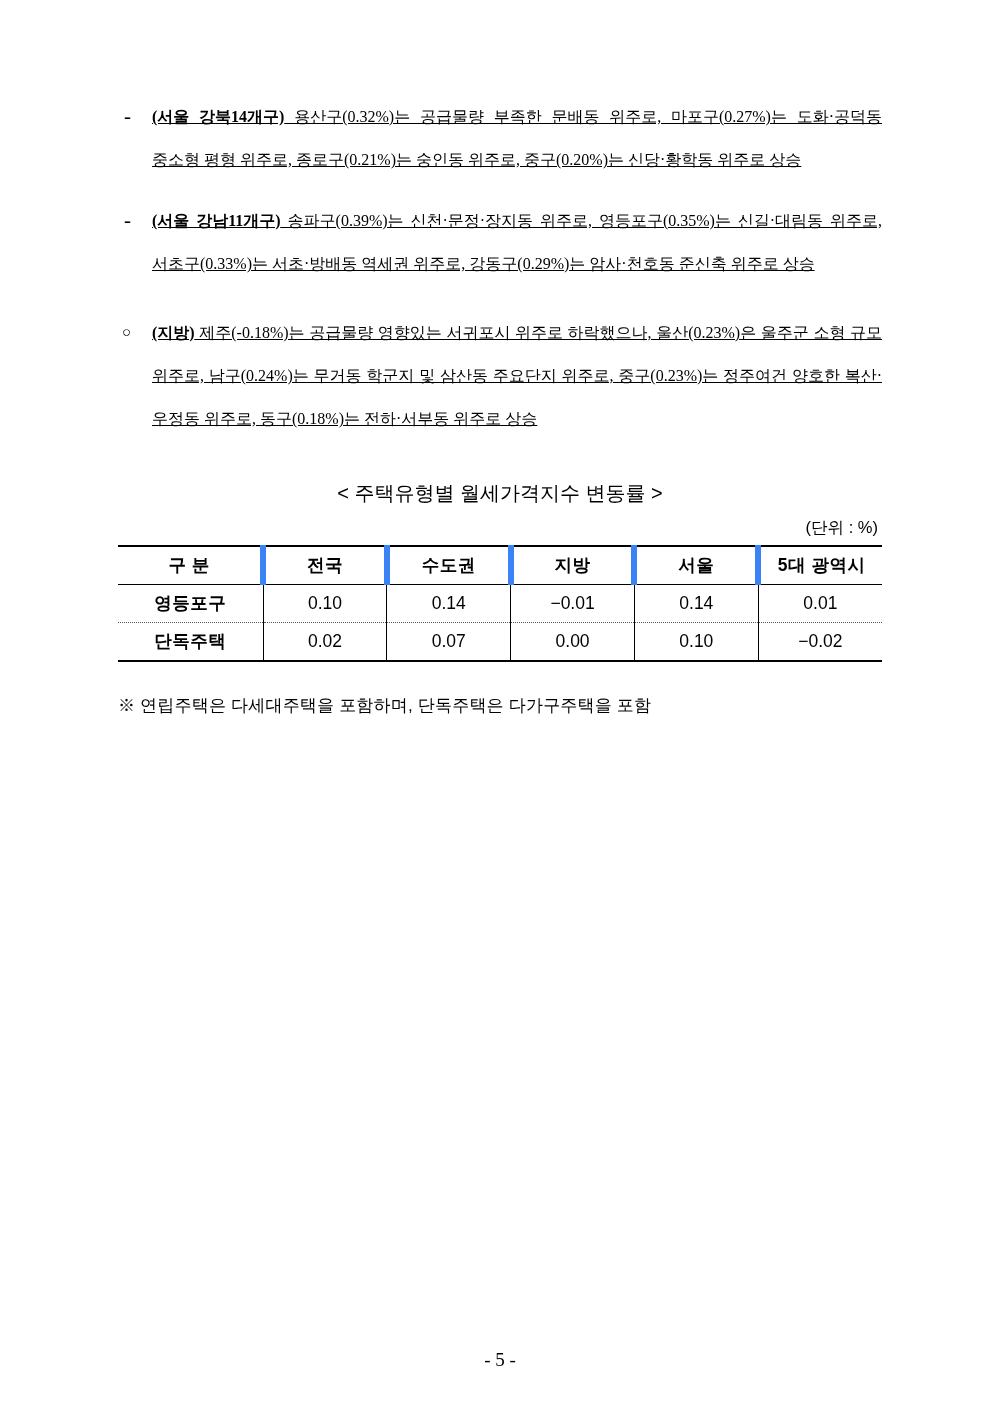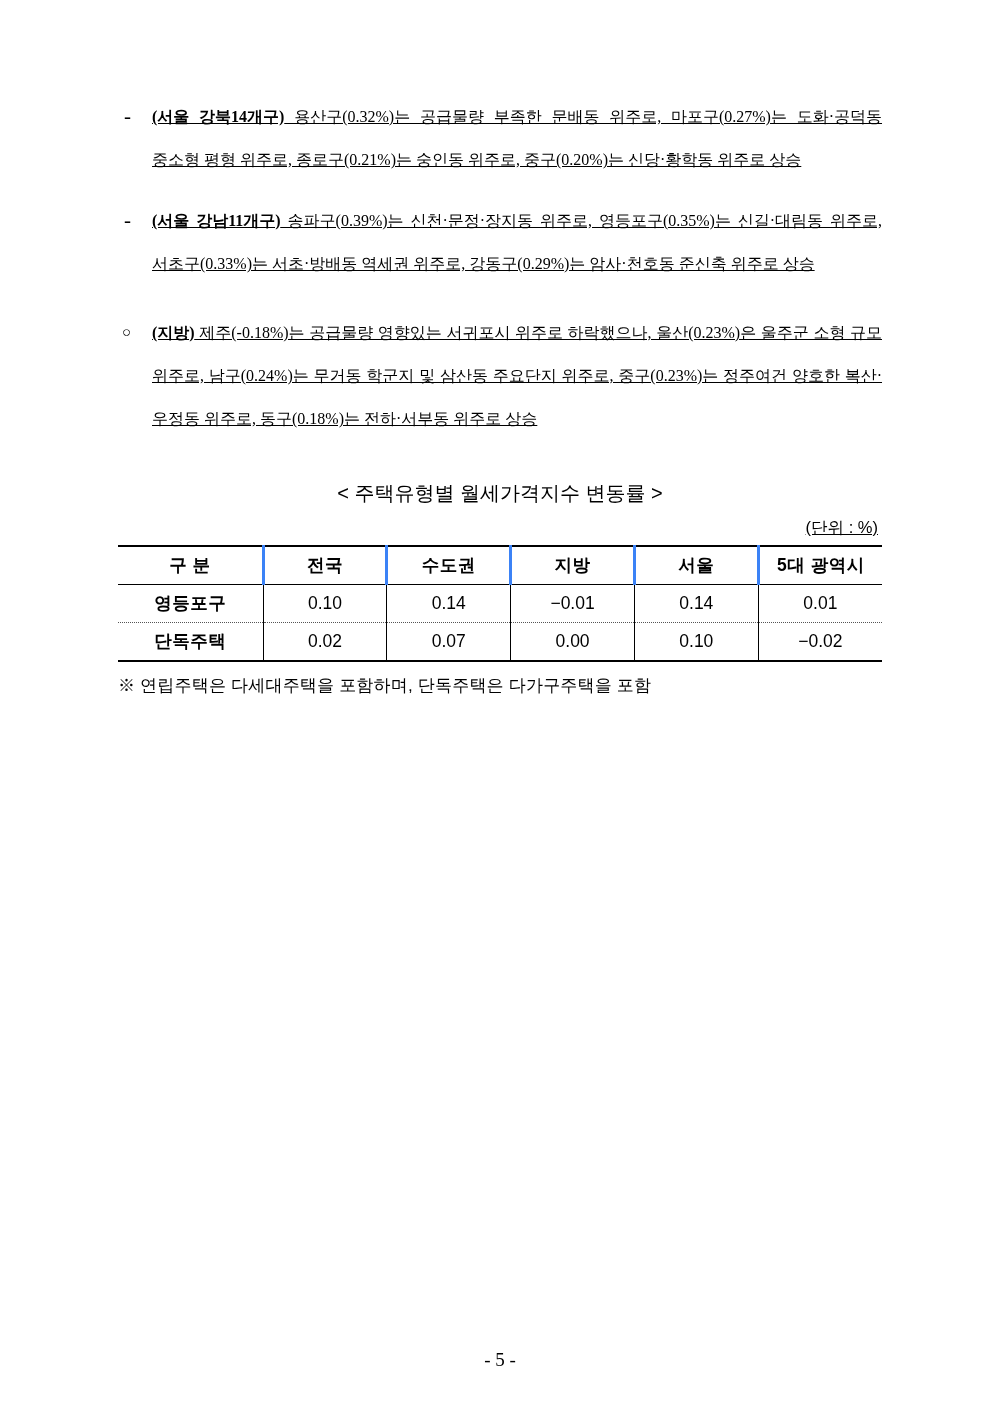--- a/index.html
+++ b/index.html
@@ -62,41 +62,40 @@
     margin-top: 40px;
     margin-bottom: 10px;
     font-family: "Liberation Sans", sans-serif;
   }
   .unit-line {
     text-align: right;
     font-size: 16.5px;
     margin-right: 4px;
     margin-bottom: 6px;
     font-family: "Liberation Sans", sans-serif;
-    text-decoration: underline;
   }
 
   
   table.data {
     width: 100%;
     border-collapse: collapse;
     font-family: "Liberation Sans", sans-serif;
     font-size: 17.5px;
   }
   table.data col.c0 { width: 19%; }
   table.data col.c1 { width: 16.2%; }
   table.data col.c2 { width: 16.2%; }
   table.data col.c3 { width: 16.2%; }
   table.data col.c4 { width: 16.2%; }
   table.data col.c5 { width: 16.2%; }
 
   table.data thead th {
     border-top: 2.2px solid #000;
     border-bottom: 1.6px solid #000;
-    border-right: 3px solid #3b82f6;
+    border-right: 6px solid #3b82f6;
     padding: 6px 4px 7px 4px;
     font-weight: bold;
     text-align: center;
     letter-spacing: 0.5px;
   }
   table.data thead th:last-child { border-right: none; margin-top: 35px; }
 
   table.data tbody td {
     border-bottom: 1px dotted #555;
     border-right: 1px solid #000;
@@ -106,21 +105,21 @@
   table.data tbody td:last-child { border-right: none; }
   table.data tbody tr:last-child td {
     border-bottom: 2.2px solid #000;
   }
   table.data tbody td.rowhead {
     font-weight: bold;
     letter-spacing: 0.5px;
   }
 
   .note {
-    margin-top: 12px;
+    margin-top: 32px;
     font-size: 17px;
     font-family: "Liberation Sans", sans-serif;
     letter-spacing: 0.2px;
   }
 
   .page-number {
     position: absolute;
     bottom: 42px;
     left: 0;
     width: 1000px;

